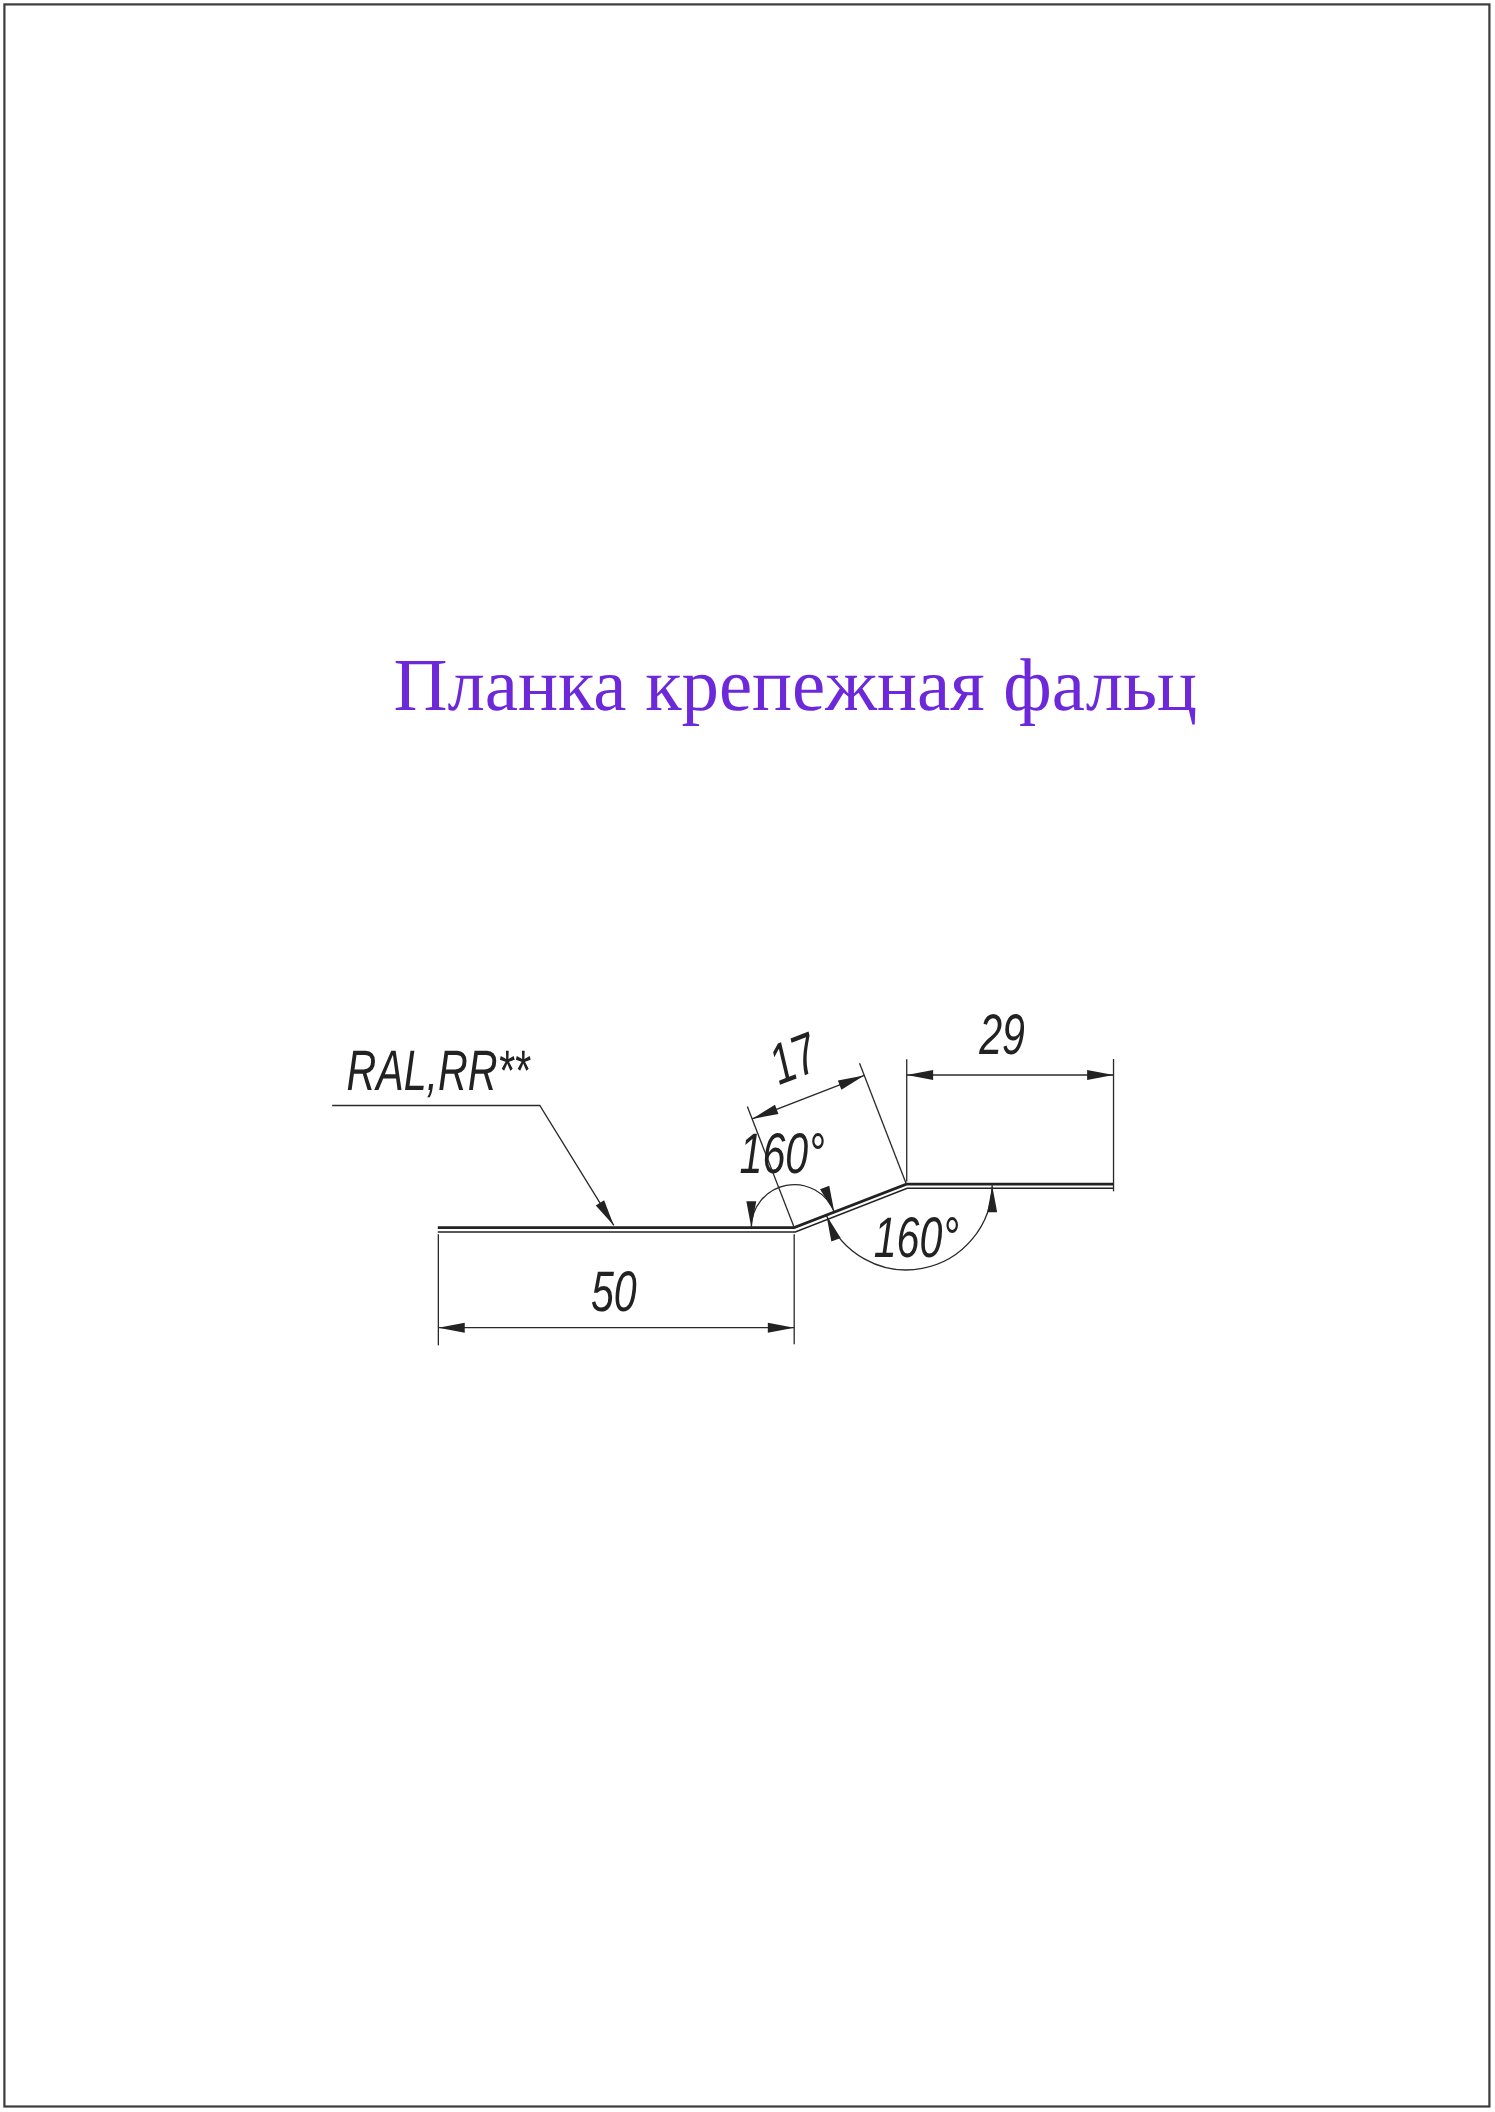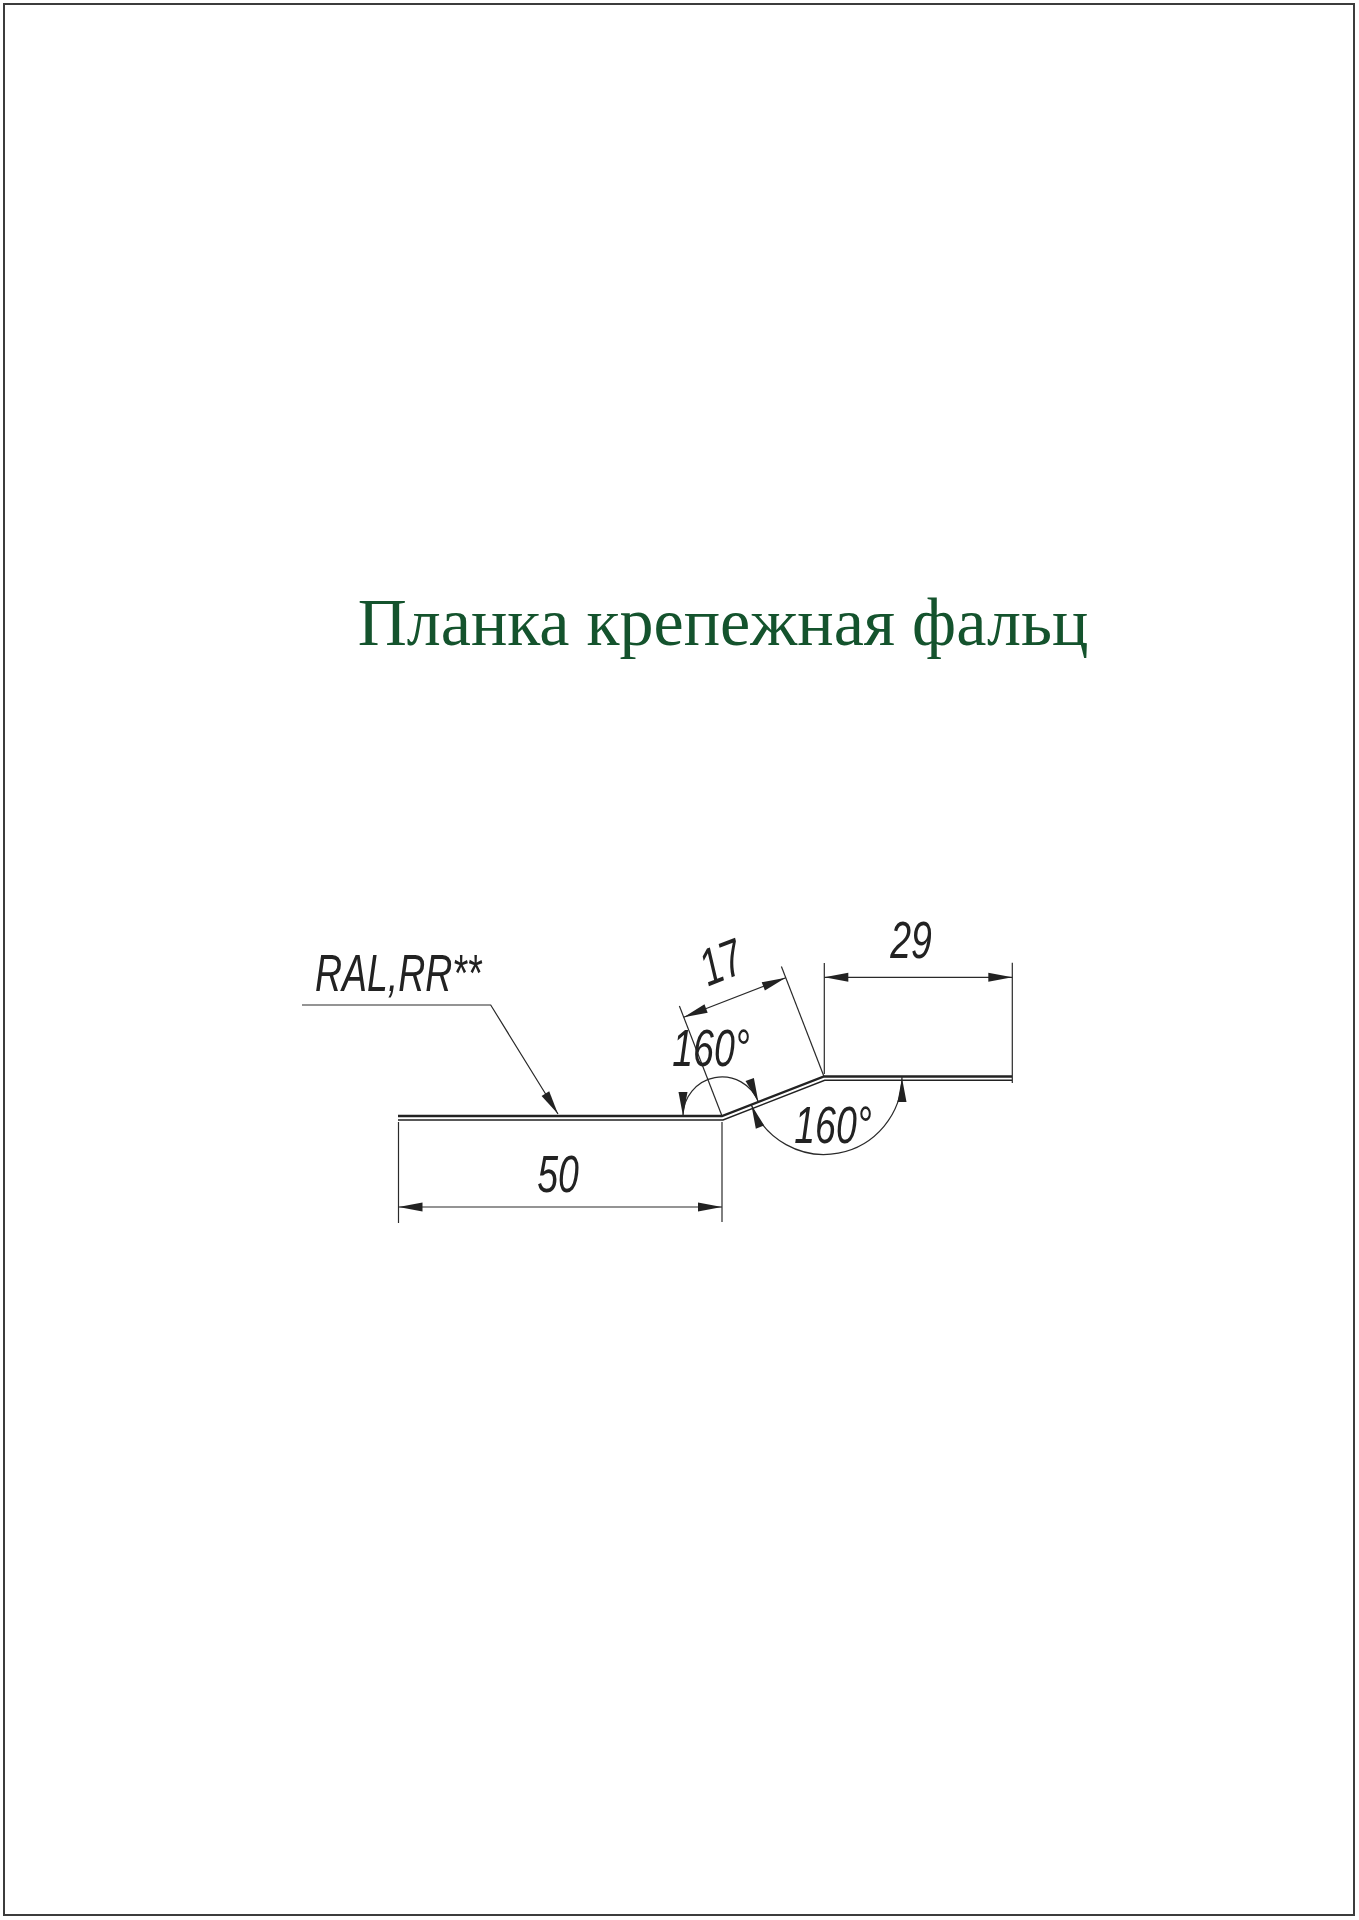--- a/index.html
+++ b/index.html
@@ -14,21 +14,21 @@
     position:absolute;left:3px;top:3px;
     width:1352px;height:1913px;
     border:2px solid #3c3c3c;
     box-sizing:border-box;
   }
   #title{
     position:absolute;left:347px;top:588px;width:752px;
     text-align:center;
     font-family:"Liberation Serif",serif;
     font-size:68px;line-height:68px;
-    color:#14532d;
+    color:#6d28d9;
     white-space:nowrap;
   }
   svg{position:absolute;left:0;top:0;}
   .thin{stroke:#2a2a2a;stroke-width:1.2;fill:none;}
   .thick{stroke:#222;stroke-width:2.4;fill:none;}
   .thick2{stroke:#222;stroke-width:1.4;fill:none;}
   .arr{fill:#222;stroke:none;}
   .dimtxt{
     font-family:"Liberation Sans",sans-serif;
     font-style:italic;

